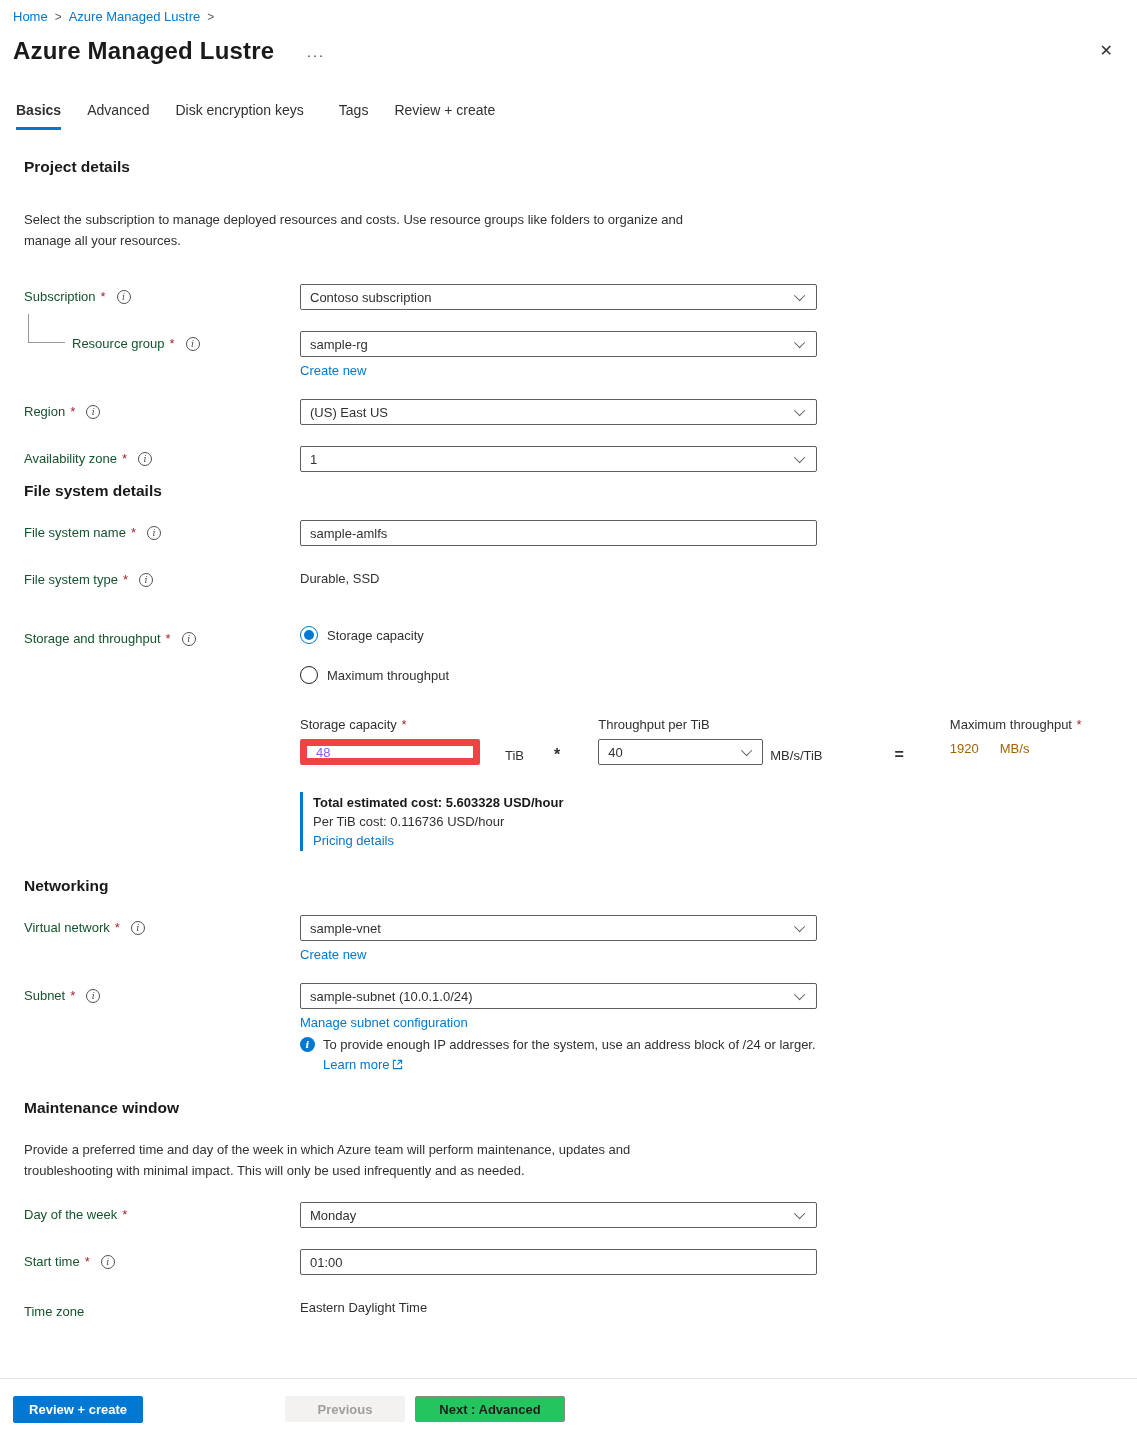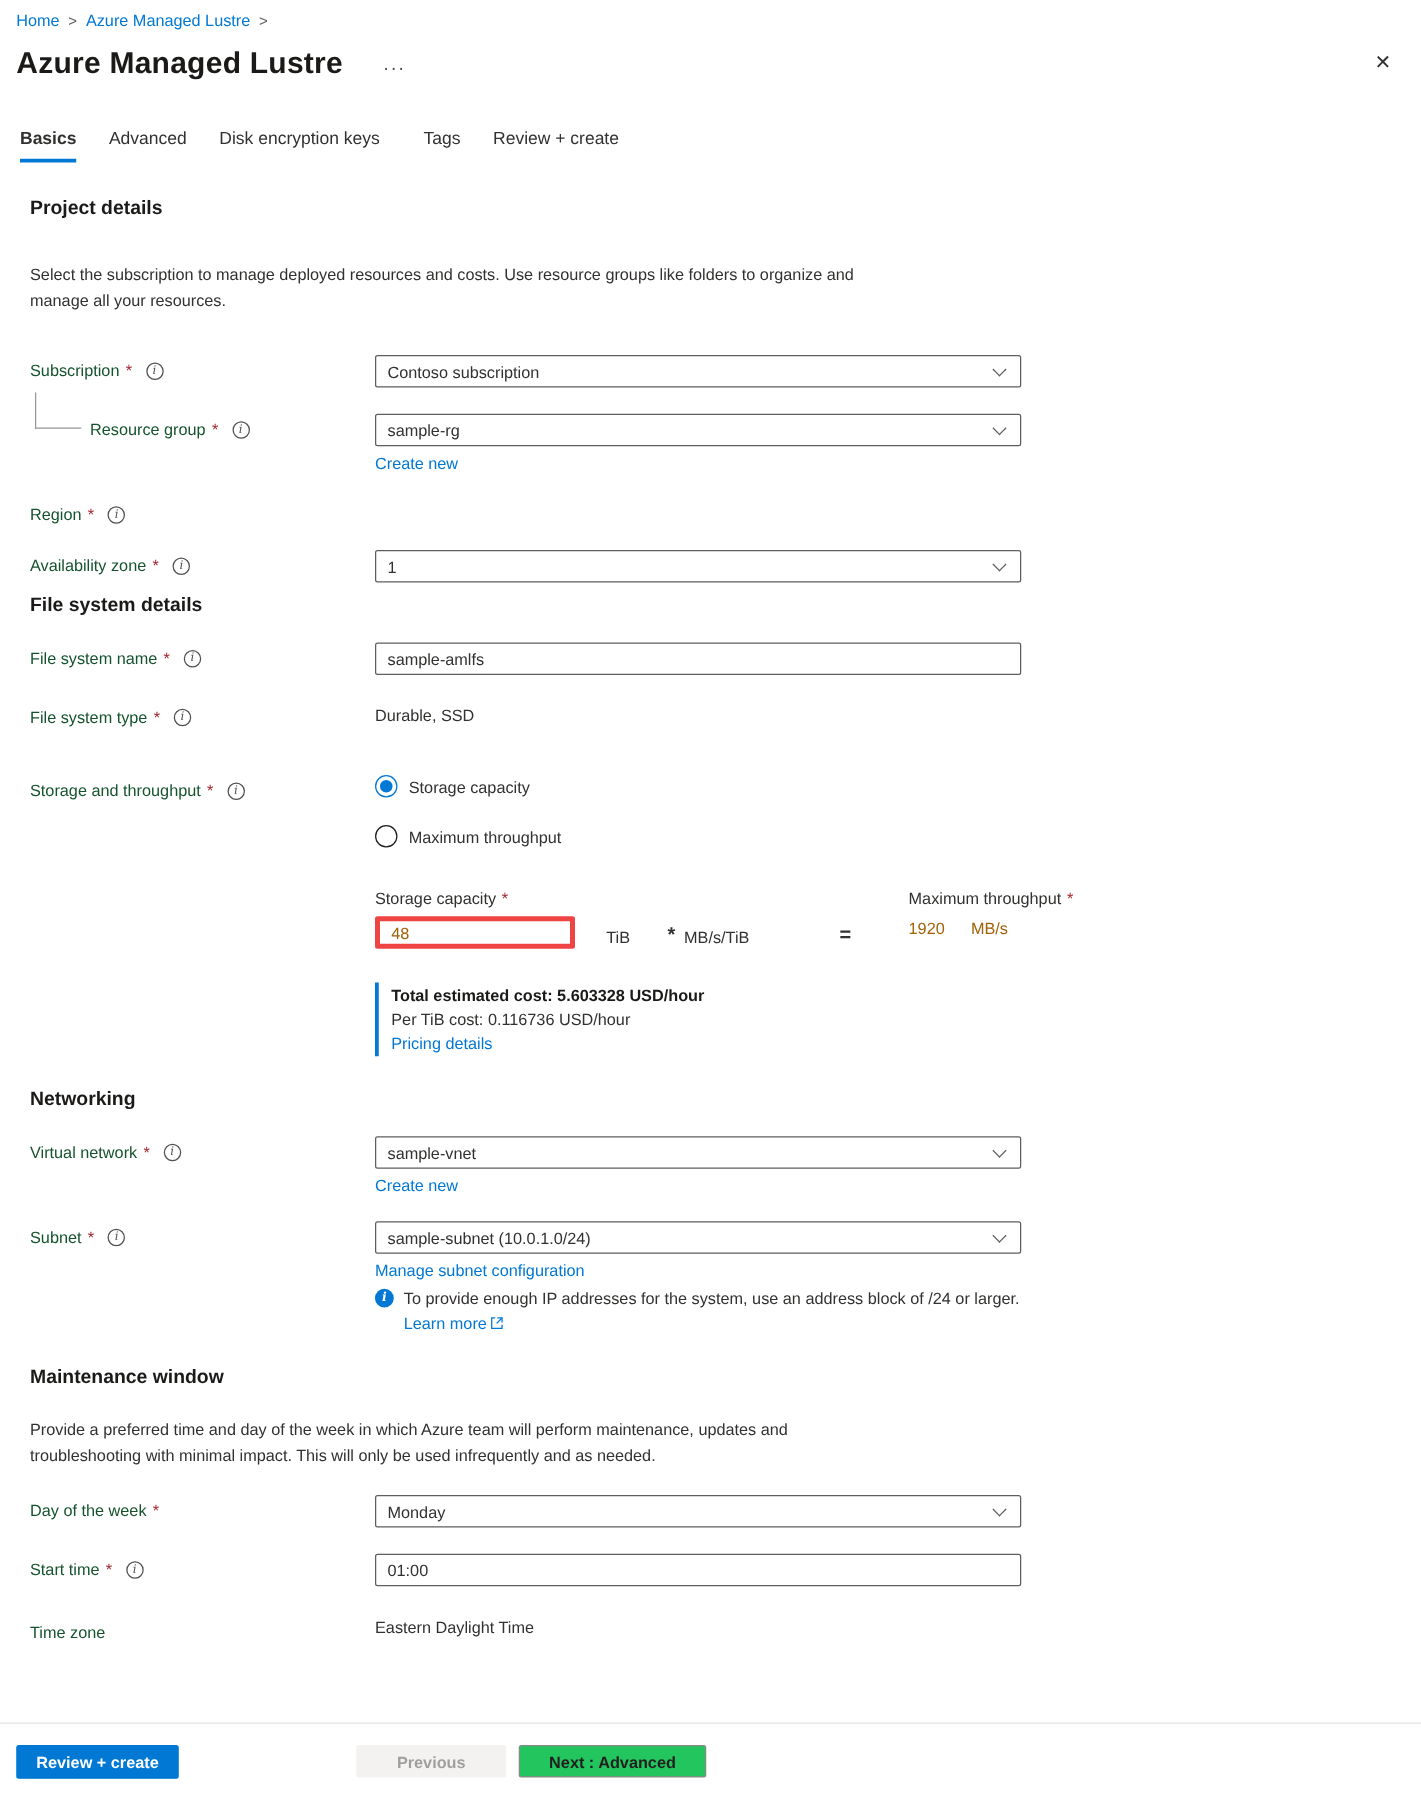--- a/index.html
+++ b/index.html
@@ -71,22 +71,22 @@
   .radio-ring { width:18px; height:18px; border-radius:50%; border:1px solid #201f1e; background:#fff;
     display:flex; align-items:center; justify-content:center; flex-shrink:0; }
   .radio-ring.selected { border:1.5px solid #0078d4; }
   .radio-dot { width:10px; height:10px; border-radius:50%; background:#0078d4; }
   .radio-label { margin-left:9px; font-size:13px; color:#323130; }
   .radio-gap { height:22px; }
 
   
   .calc-row { display:flex; align-items:flex-start; margin-top:33px; }
   .sub-label { font-size:13px; color:#323130; margin-bottom:7px; white-space:nowrap; }
-  .calc-input { width:160px; height:26px; border:4px solid #ef4444; border-radius:2px; padding:0 9px;
-    font-size:13px; color:#a16207; font-family:"Liberation Sans","DejaVu Sans",sans-serif; outline:none; }
+  .calc-input { width:180px; height:26px; border:7px solid #ef4444; border-radius:2px; padding:0 9px;
+    font-size:13px; color:#8b5cf6; font-family:"Liberation Sans","DejaVu Sans",sans-serif; outline:none; }
   .calc-select { width:165px; height:26px; border:1px solid #605e5c; border-radius:2px; background:#fff;
     display:flex; align-items:center; justify-content:space-between; padding:0 10px 0 9px; font-size:13px; cursor:pointer; }
   .calc-unit { font-size:13px; color:#323130; margin-top:31px; white-space:nowrap; }
   .calc-op { font-size:16px; font-weight:700; color:#323130; margin-top:29px; }
   .max-value-row { display:flex; gap:21px; margin-top:9px; font-size:13px; color:#a16207; }
 
   
   .cost-box { margin-top:27px; border-left:3px solid #0078d4; padding:1px 0 1px 10px; }
   .cost-total { font-weight:700; font-size:13px; color:#1b1a19; line-height:19px; }
   .cost-per { font-size:13px; line-height:19px; }
@@ -168,20 +168,26 @@
       <a class="sub-link">Create new</a>
     </div>
   </div>
 
   <div class="row">
     <div class="label-col">
       <span class="label-text">Region</span>
       <span class="req">*</span>
       <span class="info-icon">i</span>
     </div>
+    <div class="field-col">
+      <div class="field">
+        <span>(US) East US</span>
+        <span class="chevron"></span>
+      </div>
+    </div>
   </div>
 
   <div class="row" id="az-row">
     <div class="label-col">
       <span class="label-text">Availability zone</span>
       <span class="req">*</span>
       <span class="info-icon">i</span>
     </div>
     <div class="field-col">
       <div class="field">
@@ -232,20 +238,27 @@
         <span class="radio-label">Maximum throughput</span>
       </div>
 
       <div class="calc-row">
         <div>
           <div class="sub-label"><span>Storage capacity</span> <span class="req" style="margin-left:1px">*</span></div>
           <input class="calc-input" type="text" value="48" style="">
         </div>
         <div class="calc-unit" style="margin-left:25px">TiB</div>
         <div class="calc-op" style="margin-left:30px">*</div>
+        <div style="margin-left:38px">
+          <div class="sub-label">Throughput per TiB</div>
+          <div class="calc-select">
+            <span>40</span>
+            <span class="chevron"></span>
+          </div>
+        </div>
         <div class="calc-unit" style="margin-left:7px">MB/s/TiB</div>
         <div class="calc-op" style="margin-left:72px">=</div>
         <div style="margin-left:46px">
           <div class="sub-label"><span>Maximum throughput</span> <span class="req" style="margin-left:1px">*</span></div>
           <div class="max-value-row">
             <span>1920</span>
             <span>MB/s</span>
           </div>
         </div>
       </div>

